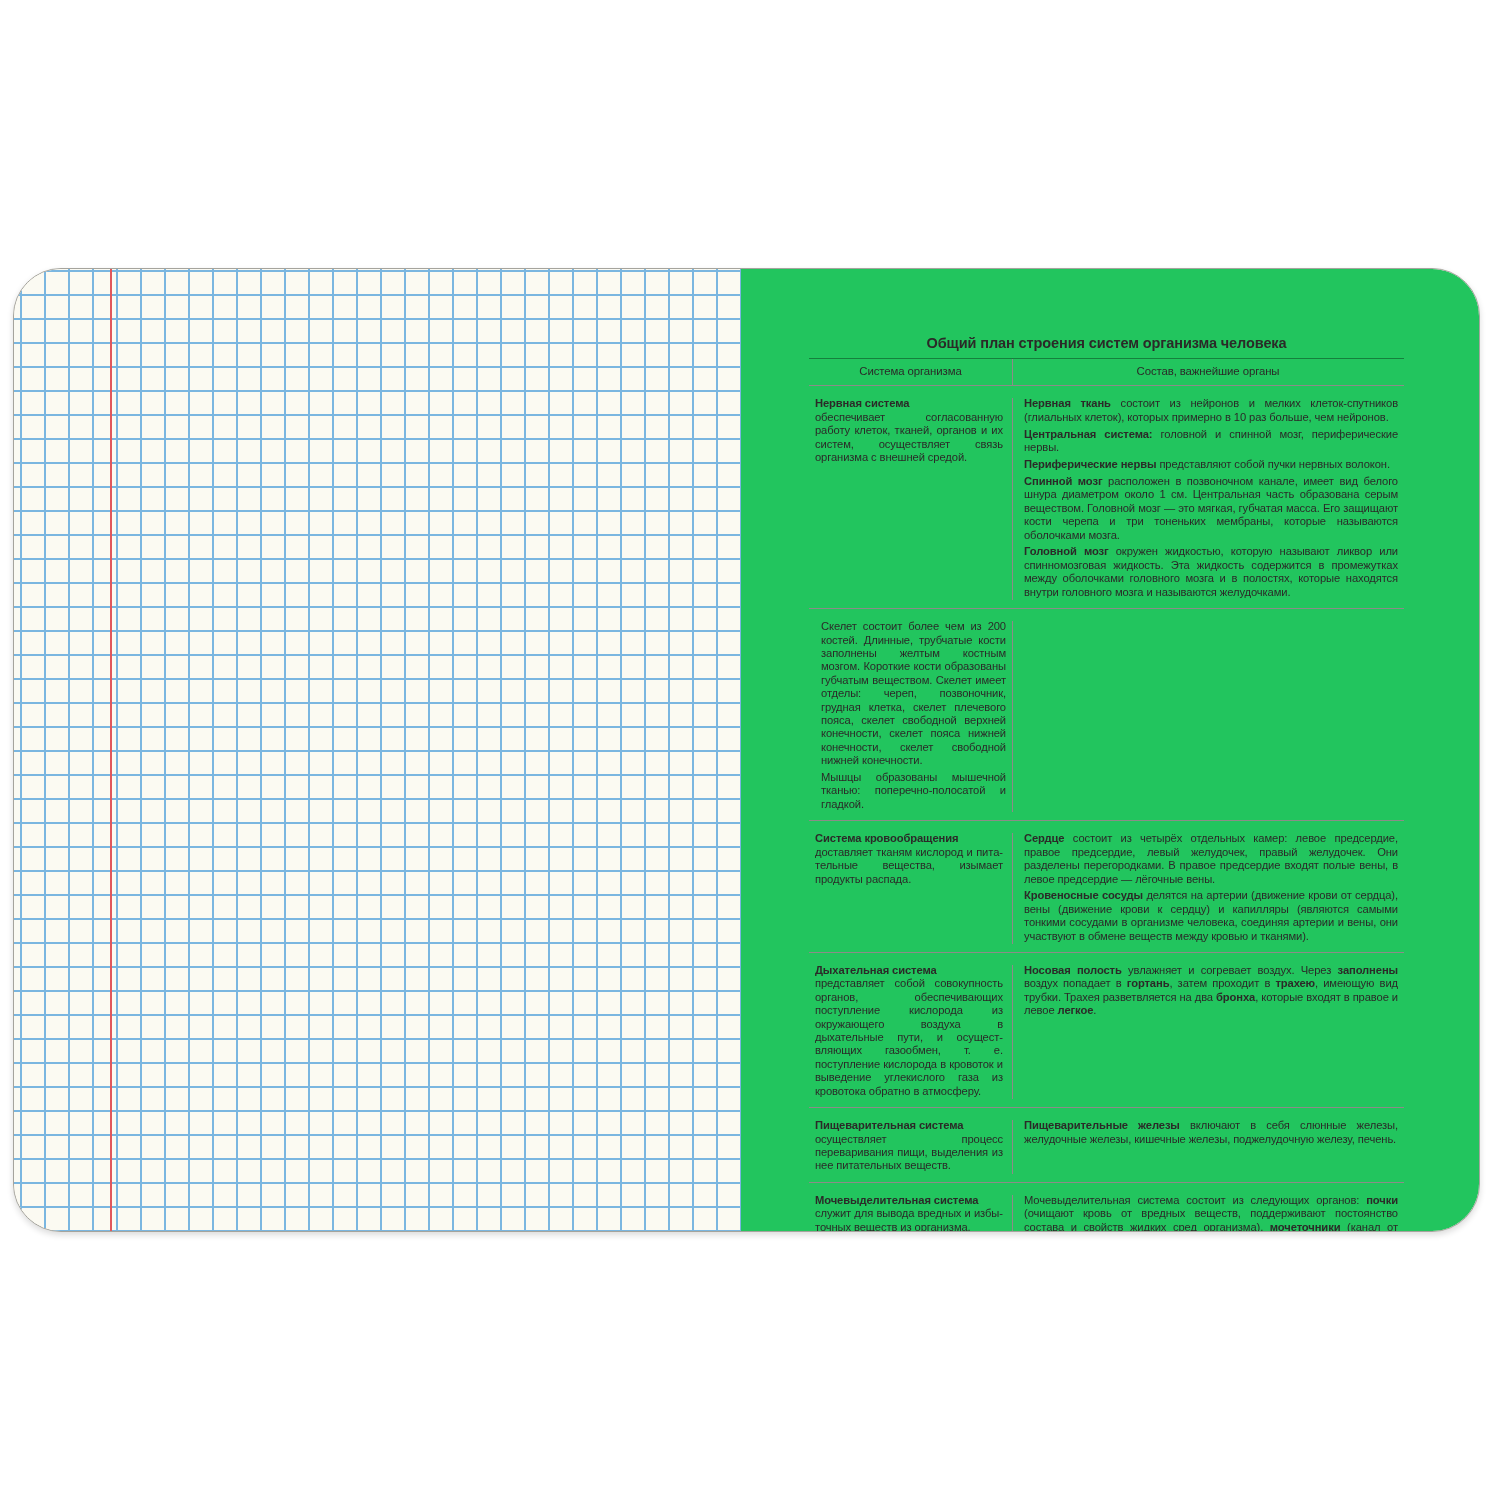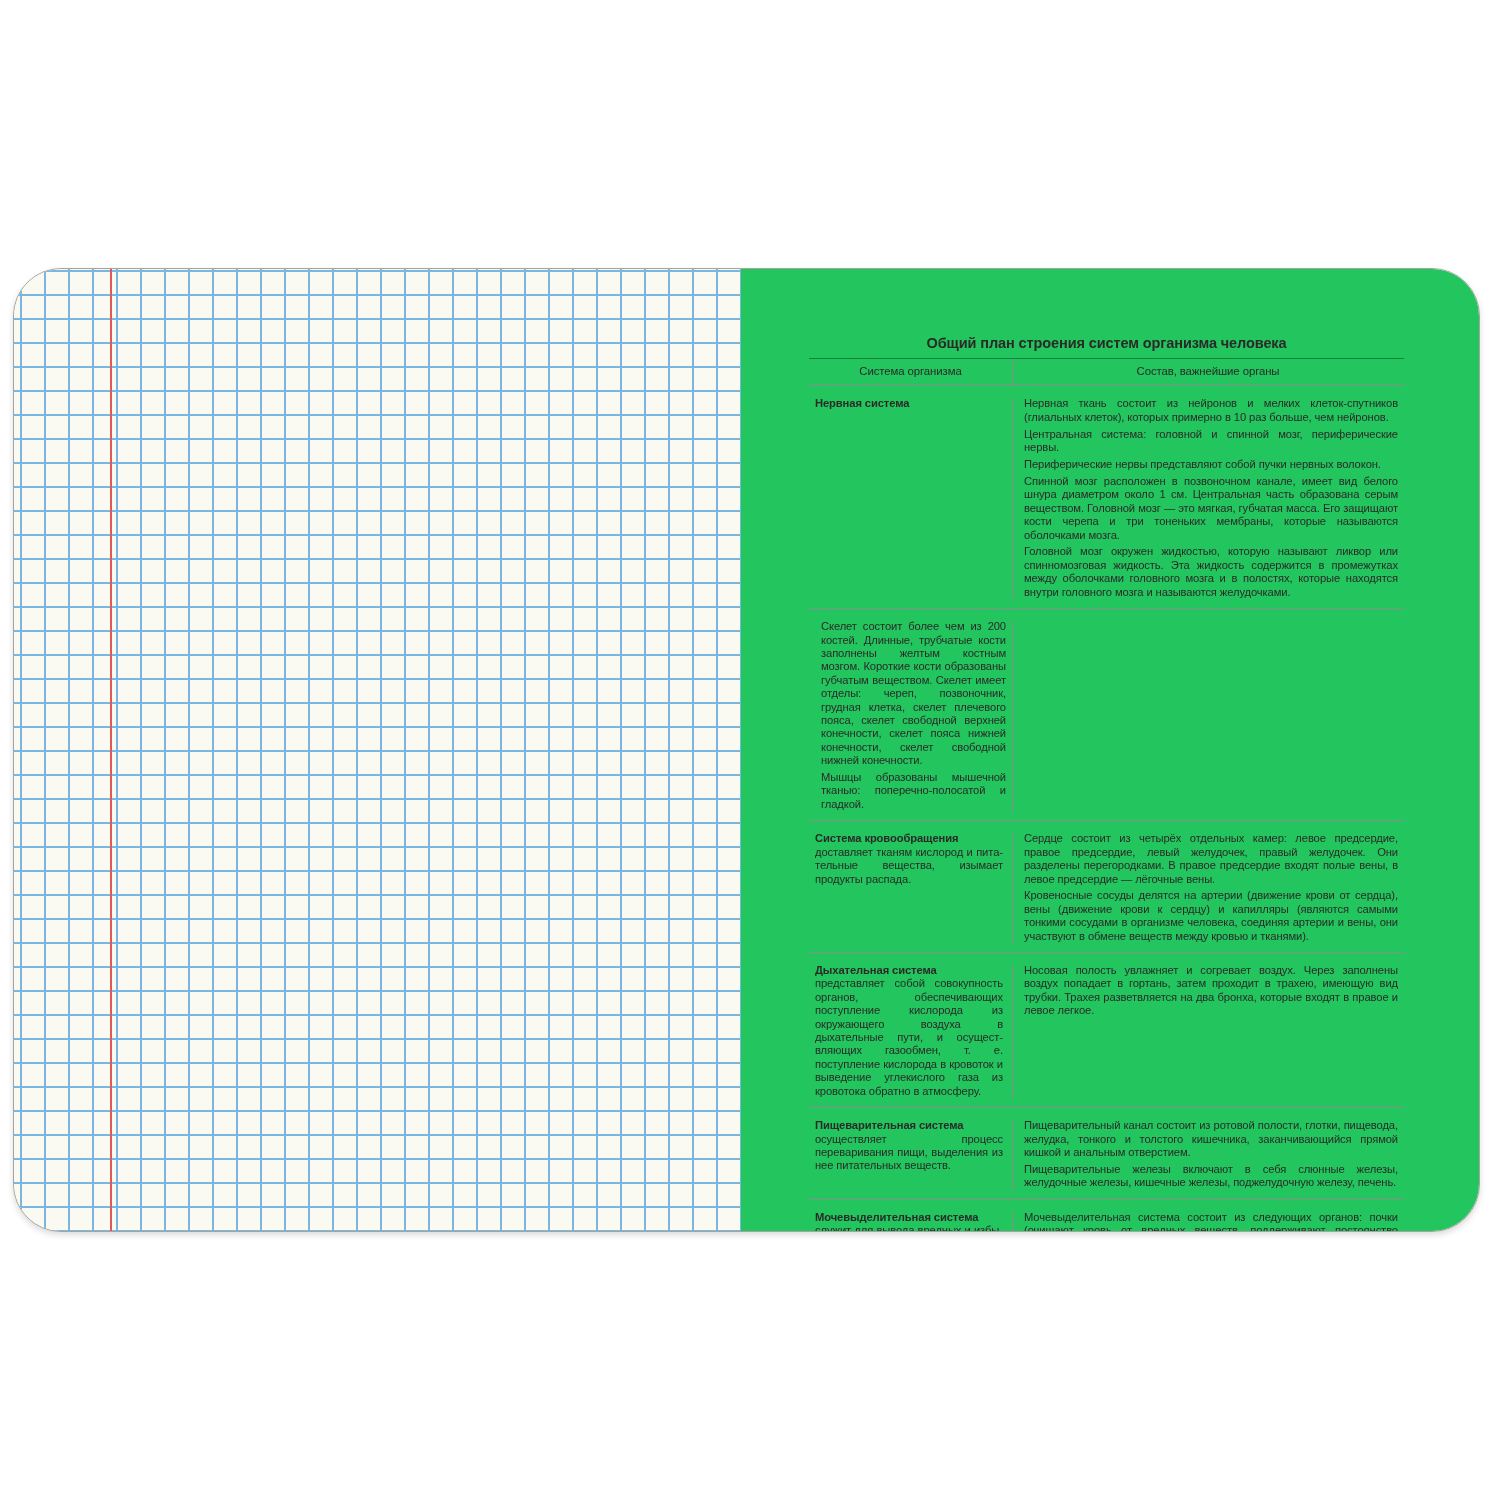--- a/index.html
+++ b/index.html
@@ -72,41 +72,41 @@
     padding:0 9px 0 6px;
     text-align:justify;
   }
   .cell-l .sys-name{font-weight:bold;}
   .cell-r{
     padding:0 6px 0 12px;
     text-align:justify;
   }
   .cell-r p, .cell-l p{margin:0 0 3.5px 0;}
   .cell-r p:last-child, .cell-l p:last-child{margin-bottom:0;}
-  b{font-weight:normal;}
+  b{font-weight:bold;}
 </style>
 </head>
 <body>
 
 <div class="spread">
   <div class="page-left">
     <div class="margin-line"></div>
   </div>
   <div class="page-right">
     <div class="tbl">
       <div class="tbl-title">Общий план строения систем организма человека</div>
       <div class="thead">
         <div class="hc">Система организма</div>
         <div class="hc">Состав, важнейшие органы</div>
         <div class="vdiv"></div>
       </div>
       <div id="rows">
           <div class="trow">
             <div class="cell-l">
-              <p><span class="sys-name">Нервная система</span><br></p>
+              <p><span class="sys-name">Нервная система</span><br><span>обеспечивает согласованную работу клеток, тканей, органов и их систем, осуществляет связь организма с вне­шней средой.</span></p>
             </div>
             <div class="cell-r">
               <p><b>Нервная ткань</b><span> состоит из нейронов и мелких клеток-спутников (глиальных клеток), которых примерно в 10 раз больше, чем нейронов.</span></p>
               <p><b>Центральная система:</b><span> головной и спинной мозг, периферические нервы.</span></p>
               <p><b>Периферические нервы</b><span> представляют собой пучки нервных волокон.</span></p>
               <p><b>Спинной мозг</b><span> расположен в позвоночном канале, имеет вид белого шнура диаметром около 1 см. Центральная часть образована серым веществом. Головной мозг — это мягкая, губчатая масса. Его защищают кости черепа и три тоненьких мембраны, которые называются оболочками мозга.</span></p>
               <p><b>Головной мозг</b><span> окружен жидкостью, которую называют ликвор или спинномозговая жидкость. Эта жидкость содержится в промежутках между оболочками головного мозга и в полостях, которые находятся внутри головного мозга и называются желудочками.</span></p>
             </div>
             <div class="vdiv"></div>
           </div>
@@ -134,21 +134,20 @@
             <div class="cell-r">
               <p><b>Носовая полость</b><span> увлажняет и согревает воздух. Через </span><b>заполнены</b><span> воздух попадает в </span><b>гортань</b><span>, затем проходит в </span><b>трахею</b><span>, имеющую вид трубки. Трахея разветвляется на два </span><b>бронха</b><span>, которые входят в правое и левое </span><b>легкое</b><span>.</span></p>
             </div>
             <div class="vdiv"></div>
           </div>
           <div class="trow">
             <div class="cell-l">
               <p><span class="sys-name">Пищеварительная система</span><br><span>осуществляет процесс переваривания пищи, выделения из нее питательных веществ.</span></p>
             </div>
             <div class="cell-r">
-              <p><b>Пищеварительный канал</b><span> состоит из ротовой полости, глотки, пищевода, желудка, тонкого и толстого кишечника, заканчивающийся прямой кишкой и анальным отверстием.</span></p>
               <p><b>Пищеварительные железы</b><span> включают в себя слюнные железы, желудочные железы, кишечные железы, поджелудочную железу, печень.</span></p>
             </div>
             <div class="vdiv"></div>
           </div>
           <div class="trow">
             <div class="cell-l">
               <p><span class="sys-name">Мочевыделительная система</span><br><span>служит для вывода вредных и избы­точных веществ из организма.</span></p>
             </div>
             <div class="cell-r">
               <p><span>Мочевыделительная система состоит из следующих органов: </span><b>почки</b><span> (очищают кровь от вредных веществ, поддерживают постоянство состава и свойств жидких сред организма), </span><b>мочеточники</b><span> (канал от почек к мочевому пузырю), </span><b>мочевой пузырь и мочеиспускательный канал.</b></p>

